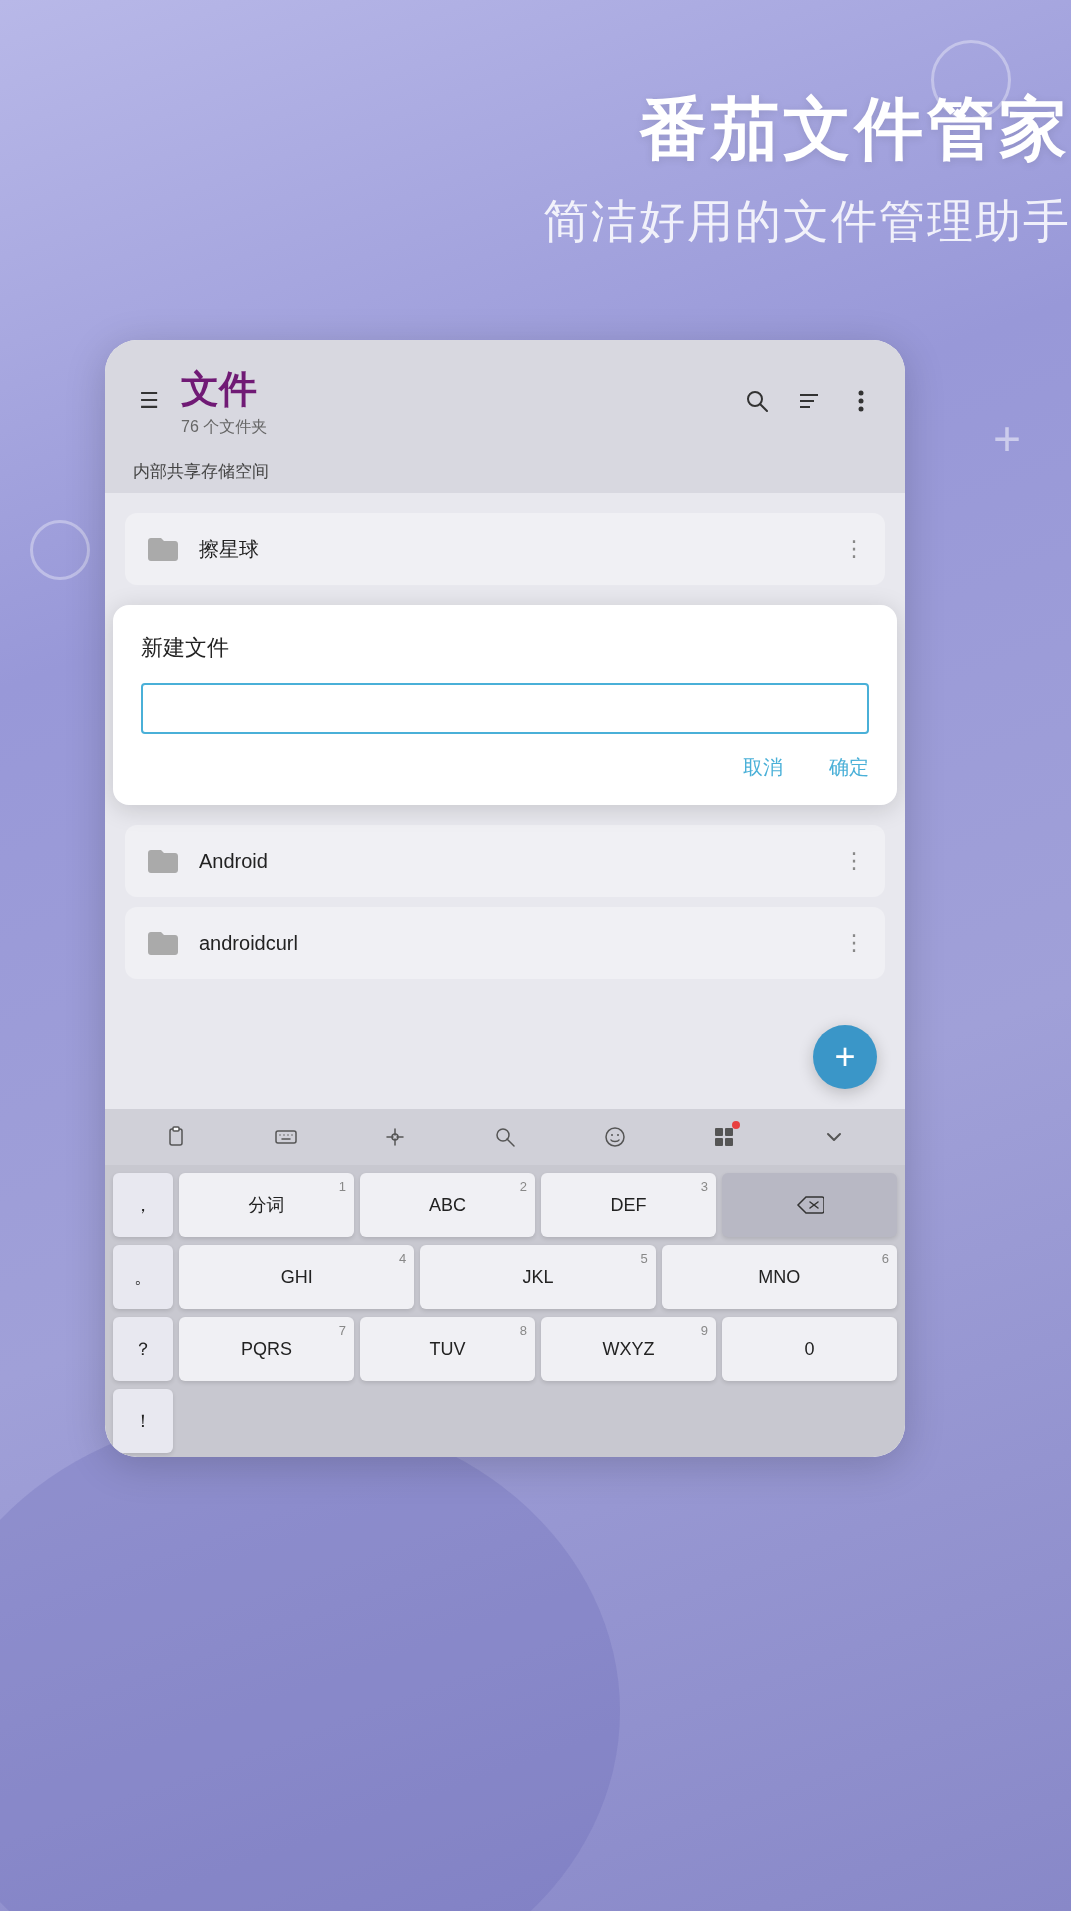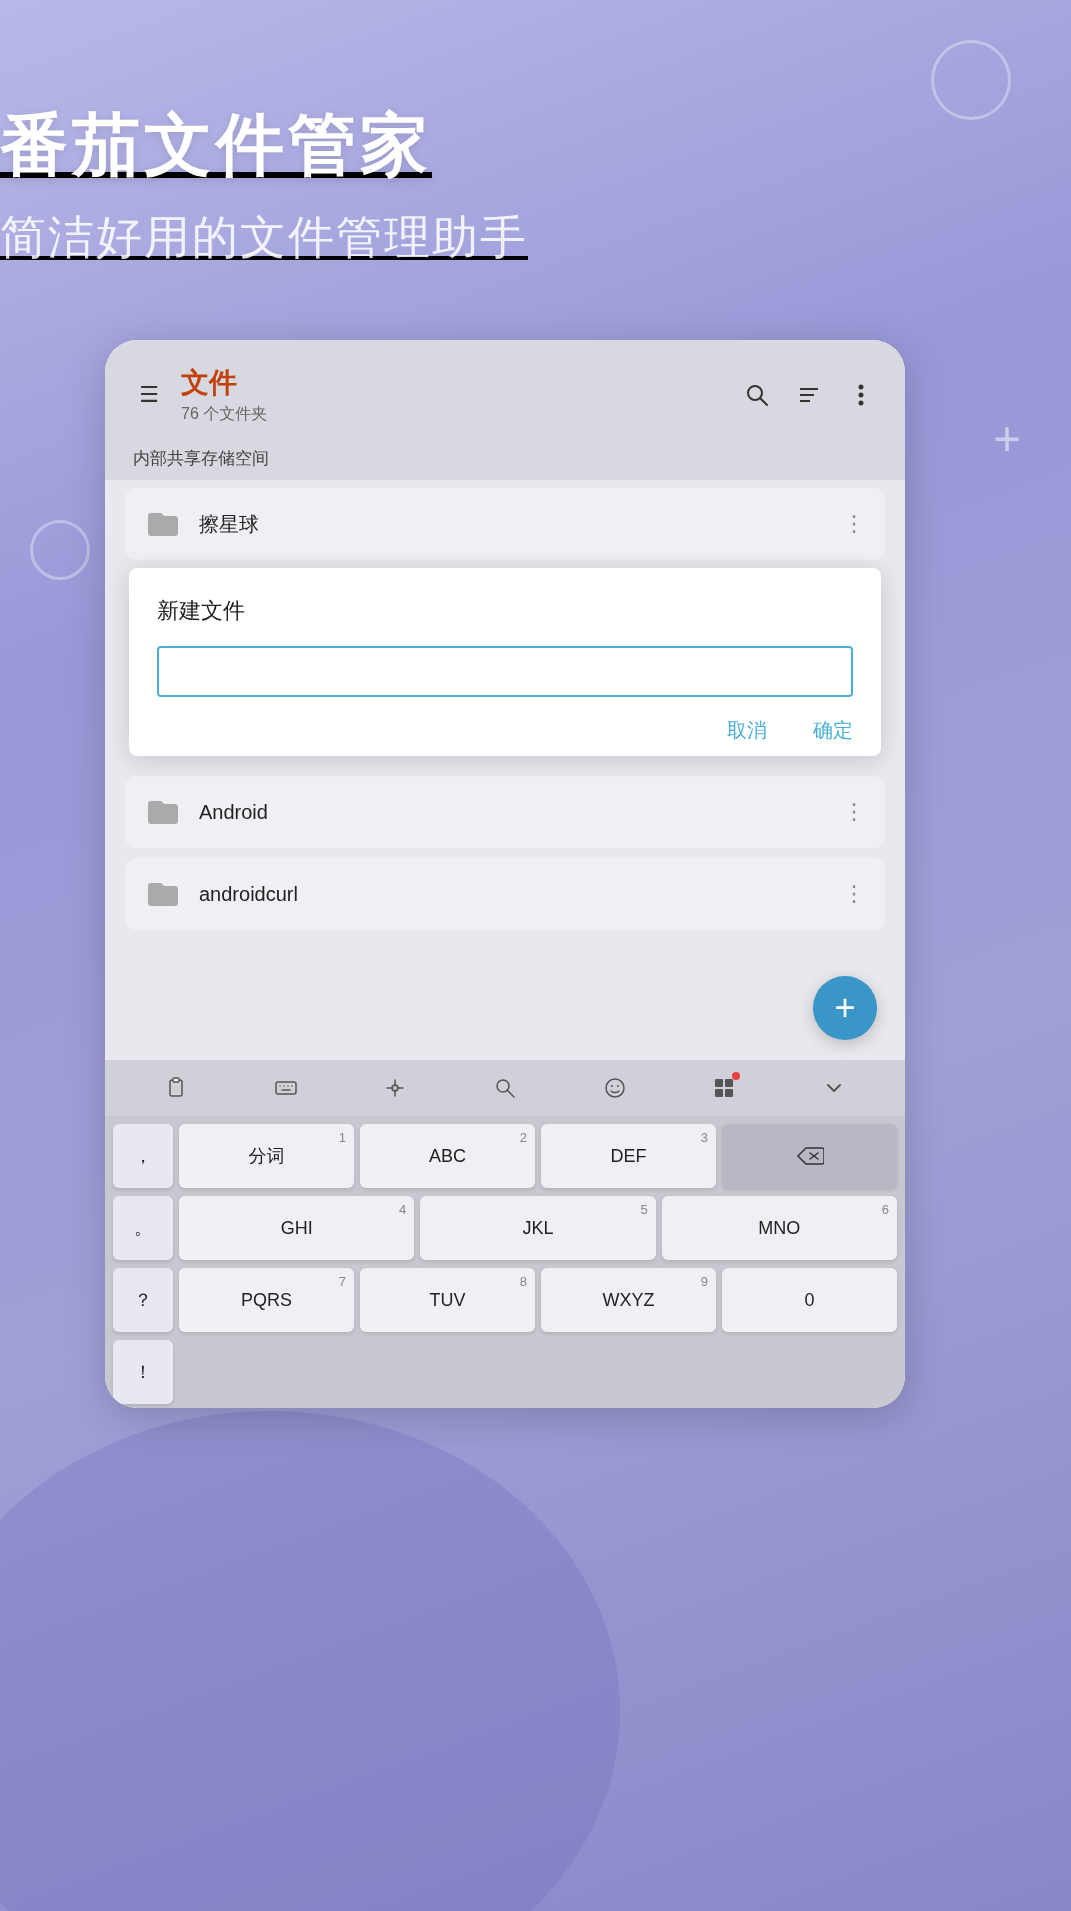--- a/index.html
+++ b/index.html
@@ -50,24 +50,23 @@
       left: -80px;
       width: 700px;
       height: 600px;
       background: rgba(100,100,180,0.25);
       border-radius: 50%;
     }
 
     
     .header-area {
       position: absolute;
-      top: 100px;
+      top: 84px;
       left: 0; right: 0;
-      text-align: left;
-      text-decoration: underline;
+      text-align: right;
     }
     .main-title {
       font-size: 68px;
       font-weight: 800;
       color: #fff;
       letter-spacing: 4px;
       text-shadow: 0 2px 8px rgba(0,0,0,0.1);
     }
     .sub-title {
       font-size: 46px;
@@ -103,23 +102,23 @@
       background: #d8d8e0;
       padding: 24px 28px 12px;
       display: flex;
       align-items: center;
       gap: 16px;
     }
     .top-bar-title-area {
       flex: 1;
     }
     .top-bar-title {
-      font-size: 28px;
+      font-size: 38px;
       font-weight: 600;
-      color: #c2410c;
+      color: #701a75;
     }
     .top-bar-subtitle {
       font-size: 16px;
       color: #666;
       margin-top: 2px;
     }
     .top-bar-icons {
       display: flex;
       gap: 20px;
       align-items: center;
@@ -139,21 +138,21 @@
     .storage-label {
       background: #d8d8e0;
       padding: 10px 28px;
       font-size: 17px;
       color: #444;
       text-align: left;
     }
 
     
     .file-list {
-      padding: 8px 20px;
+      padding: 20px 20px;
       background: #e8e8ee;
     }
     .file-item {
       background: #f0f0f4;
       border-radius: 12px;
       padding: 18px 20px;
       display: flex;
       align-items: center;
       margin-bottom: 10px;
       position: relative;
@@ -176,23 +175,23 @@
     }
 
     
     .dialog-overlay {
       position: relative;
       z-index: 10;
       margin: -10px 0 0 0;
     }
     .dialog-box {
       background: #fff;
-      border-radius: 8px;
-      padding: 28px 28px 12px;
-      margin: 0 24px;
+      border-radius: 16px;
+      padding: 28px 28px 24px;
+      margin: 0 8px;
       box-shadow: 0 4px 24px rgba(0,0,0,0.15);
       position: relative;
       z-index: 20;
     }
     .dialog-title {
       font-size: 22px;
       font-weight: 500;
       color: #222;
       margin-bottom: 20px;
     }

